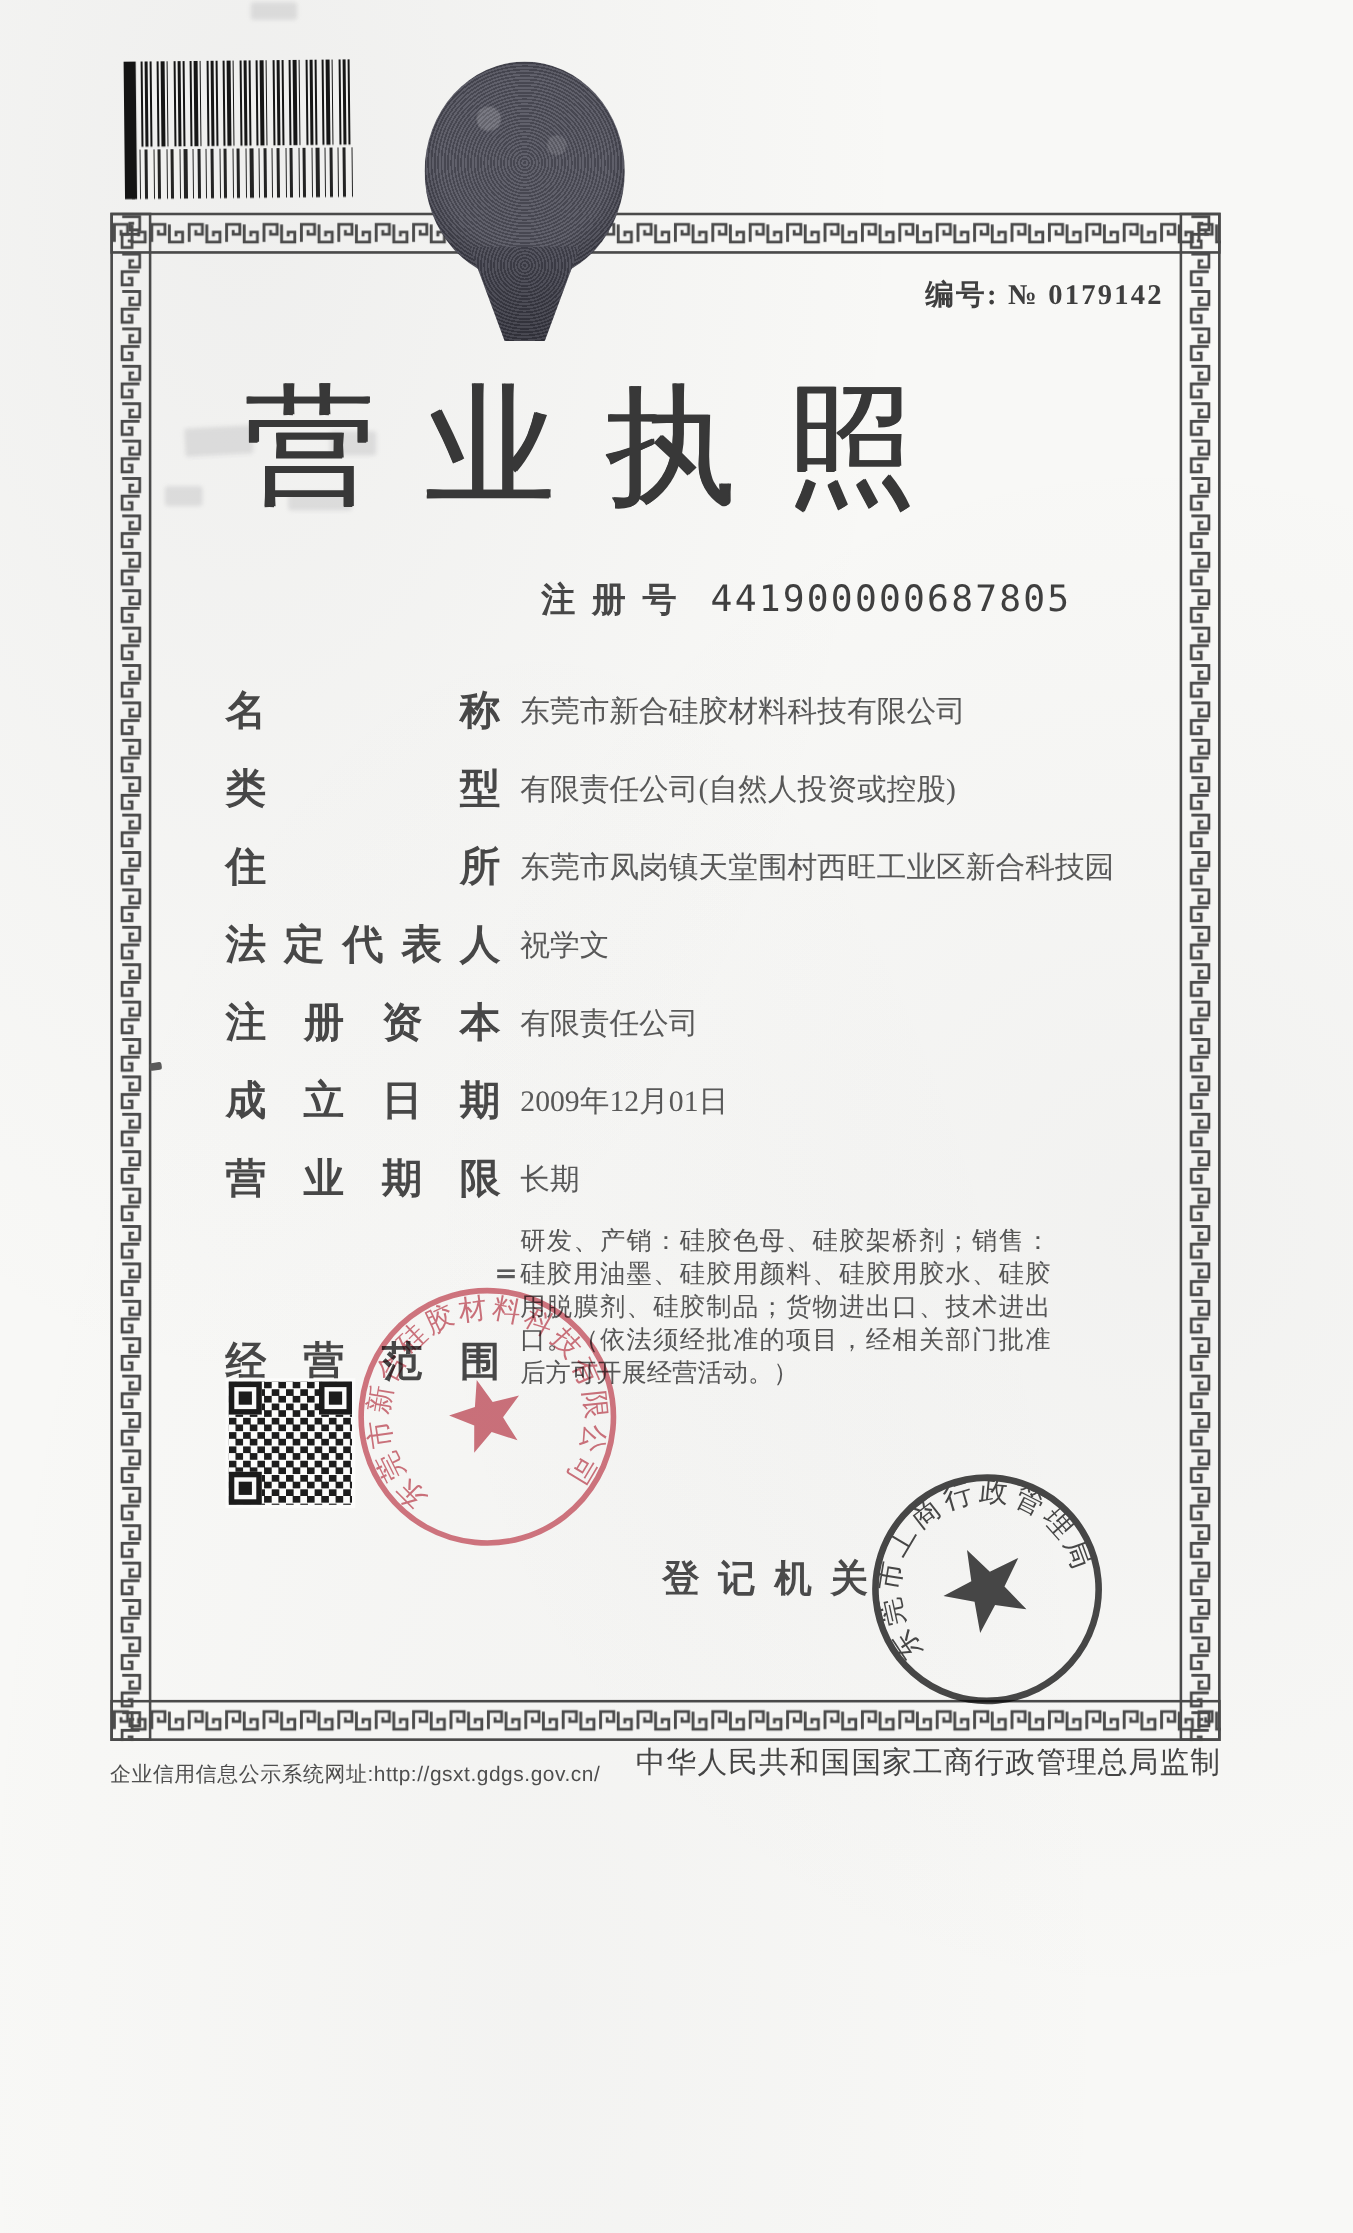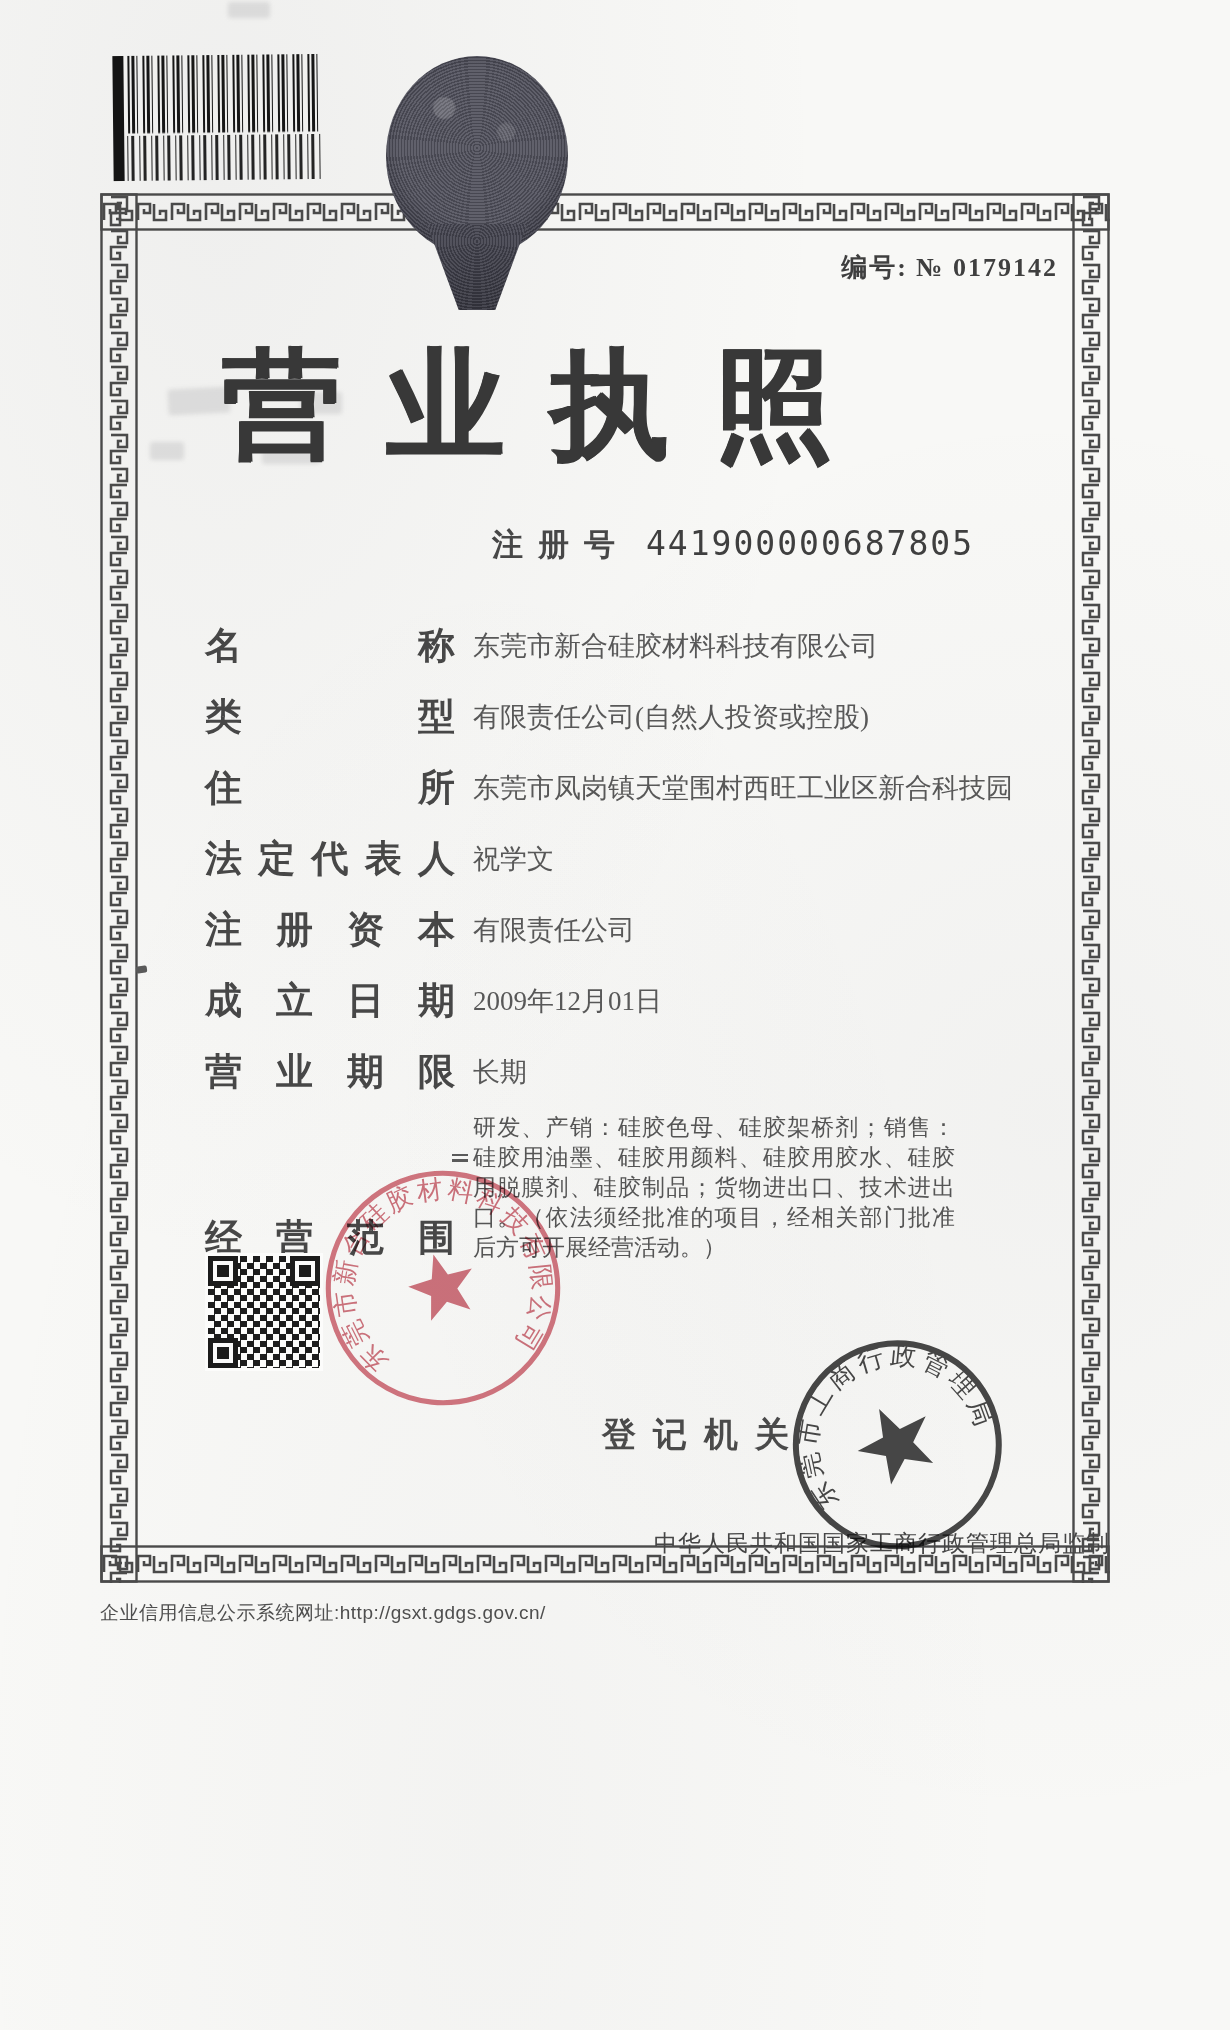--- a/index.html
+++ b/index.html
@@ -45,21 +45,21 @@
   
   .strip{position:absolute;z-index:1;}
   .strip.top{left:100px;top:193px;}
   .strip.bottom{left:100px;top:1545px;}
   .strip.left{left:100px;top:193px;}
   .strip.right{left:1072px;top:193px;}
   
   .serial{position:absolute;top:250px;right:172px;font-size:26px;letter-spacing:2px;color:#3f3f3f;font-weight:600;z-index:2;font-family:"Liberation Serif",serif;}
   .title{
     position:absolute;left:222px;top:326px;margin:0;z-index:2;
-    font-size:118px;font-weight:700;letter-spacing:46px;color:#383838;white-space:nowrap;
+    font-size:118px;font-weight:400;letter-spacing:46px;color:#383838;white-space:nowrap;
     text-shadow:1.5px 0 0 #383838,0 1px 0 #383838;
     font-family:"Liberation Sans",sans-serif;
   }
   .regline{position:absolute;left:492px;top:524px;z-index:2;white-space:nowrap;}
   .regline .rlabel{font-size:31px;letter-spacing:15px;color:#474747;font-weight:600;margin-right:16px;font-family:"Liberation Serif",serif;}
   .regline .rvalue{font-size:33px;letter-spacing:2px;color:#3f3f3f;font-family:"DejaVu Sans Mono",monospace;}
   
   .fields{position:absolute;left:205px;top:610px;width:770px;z-index:2;}
   .row{display:flex;align-items:center;height:71px;}
   .row.scope{align-items:flex-end;height:auto;margin-top:6px;}
@@ -84,21 +84,21 @@
   .qr .finder::after{content:"";position:absolute;left:4px;top:4px;width:12px;height:12px;background:#1b1b1b;}
   .qr .f-tl{left:3px;top:3px;} .qr .f-tr{right:3px;top:3px;} .qr .f-bl{left:3px;bottom:3px;}
   
   .seal{position:absolute;z-index:5;mix-blend-mode:multiply;}
   .seal.red{left:315px;top:1160px;width:256px;height:256px;transform:rotate(-16deg);opacity:.8;}
   .seal.black{left:785px;top:1332px;width:226px;height:226px;transform:rotate(-27deg);opacity:.88;}
   
   .registrar{position:absolute;left:602px;top:1412px;font-size:34px;letter-spacing:17px;font-weight:600;color:#4a4a4a;z-index:2;font-family:"Liberation Serif",serif;white-space:nowrap;}
   .dateline{position:absolute;left:744px;top:1498px;font-size:30px;color:#4d4d4d;z-index:2;font-family:"Liberation Serif",serif;white-space:nowrap;}
   .footer-left{position:absolute;left:100px;top:1600px;font-size:19px;color:#4e4e4e;z-index:2;letter-spacing:.5px;}
-  .footer-right{position:absolute;right:120px;top:1528px;font-size:23px;color:#454545;z-index:2;letter-spacing:1px;font-family:Liberation Serif, serif;}
+  .footer-right{position:absolute;right:120px;top:1584px;font-size:27px;color:#454545;z-index:2;letter-spacing:1px;font-family:Liberation Serif, serif;}
   
   .smudge{position:absolute;background:rgba(105,105,115,.16);filter:blur(2px);z-index:1;border-radius:3px;}
   .s1{left:228px;top:2px;width:42px;height:16px;}
   .s2{left:168px;top:388px;width:62px;height:26px;transform:rotate(-3deg);}
   .s3{left:300px;top:392px;width:42px;height:22px;}
   .s4{left:150px;top:442px;width:34px;height:18px;}
   .s5{left:262px;top:448px;width:58px;height:16px;}
   .dotmark{position:absolute;left:136px;top:966px;width:11px;height:7px;background:#5a5a5a;border-radius:2px;z-index:2;transform:rotate(-8deg);}
   .eqmark{position:absolute;left:452px;top:1154px;width:16px;height:8px;z-index:2;
     background:linear-gradient(#5a5a5a 0 2px,transparent 2px 5px,#5a5a5a 5px 7px);}

